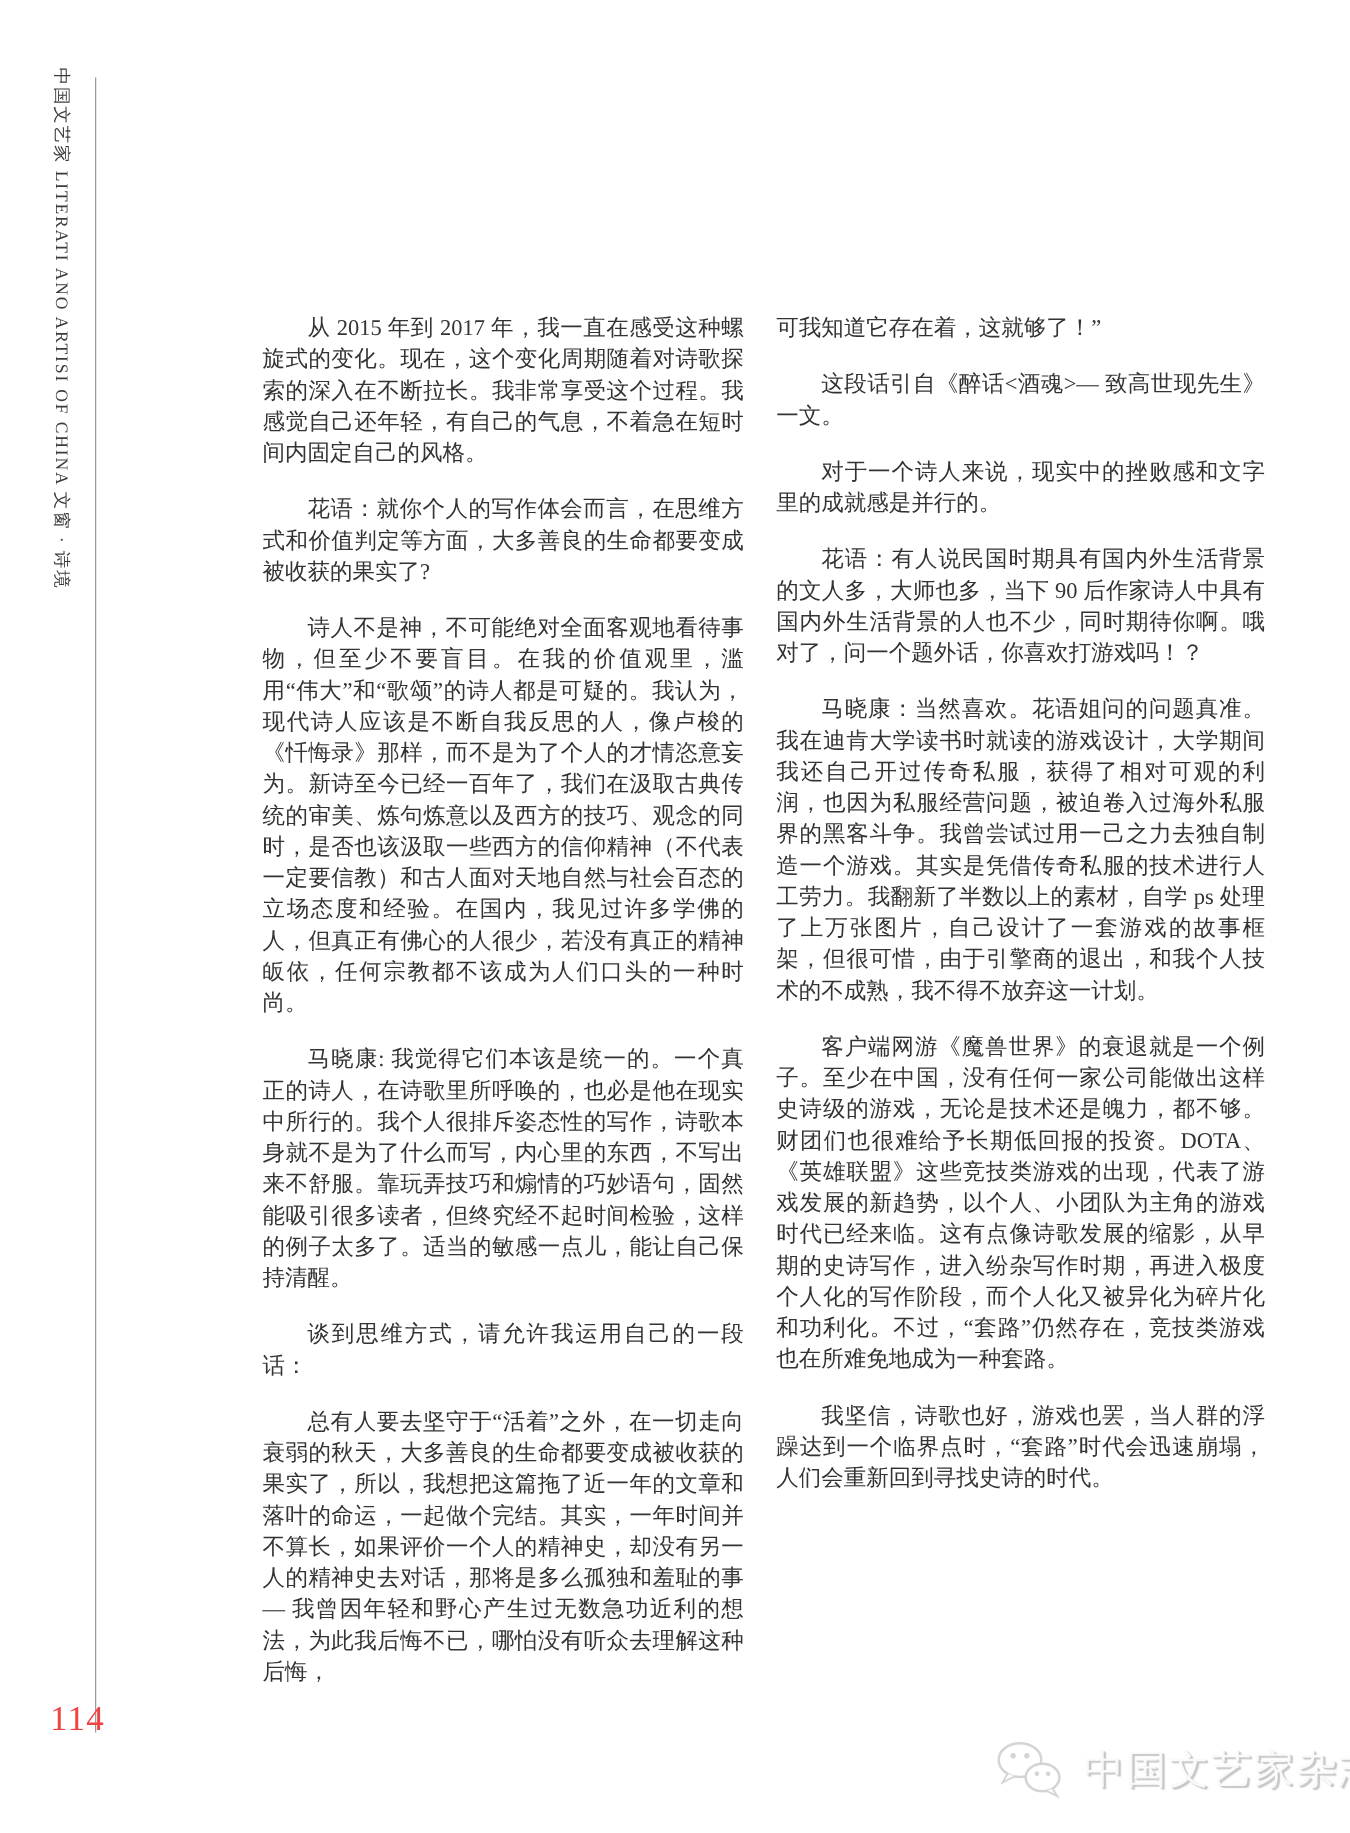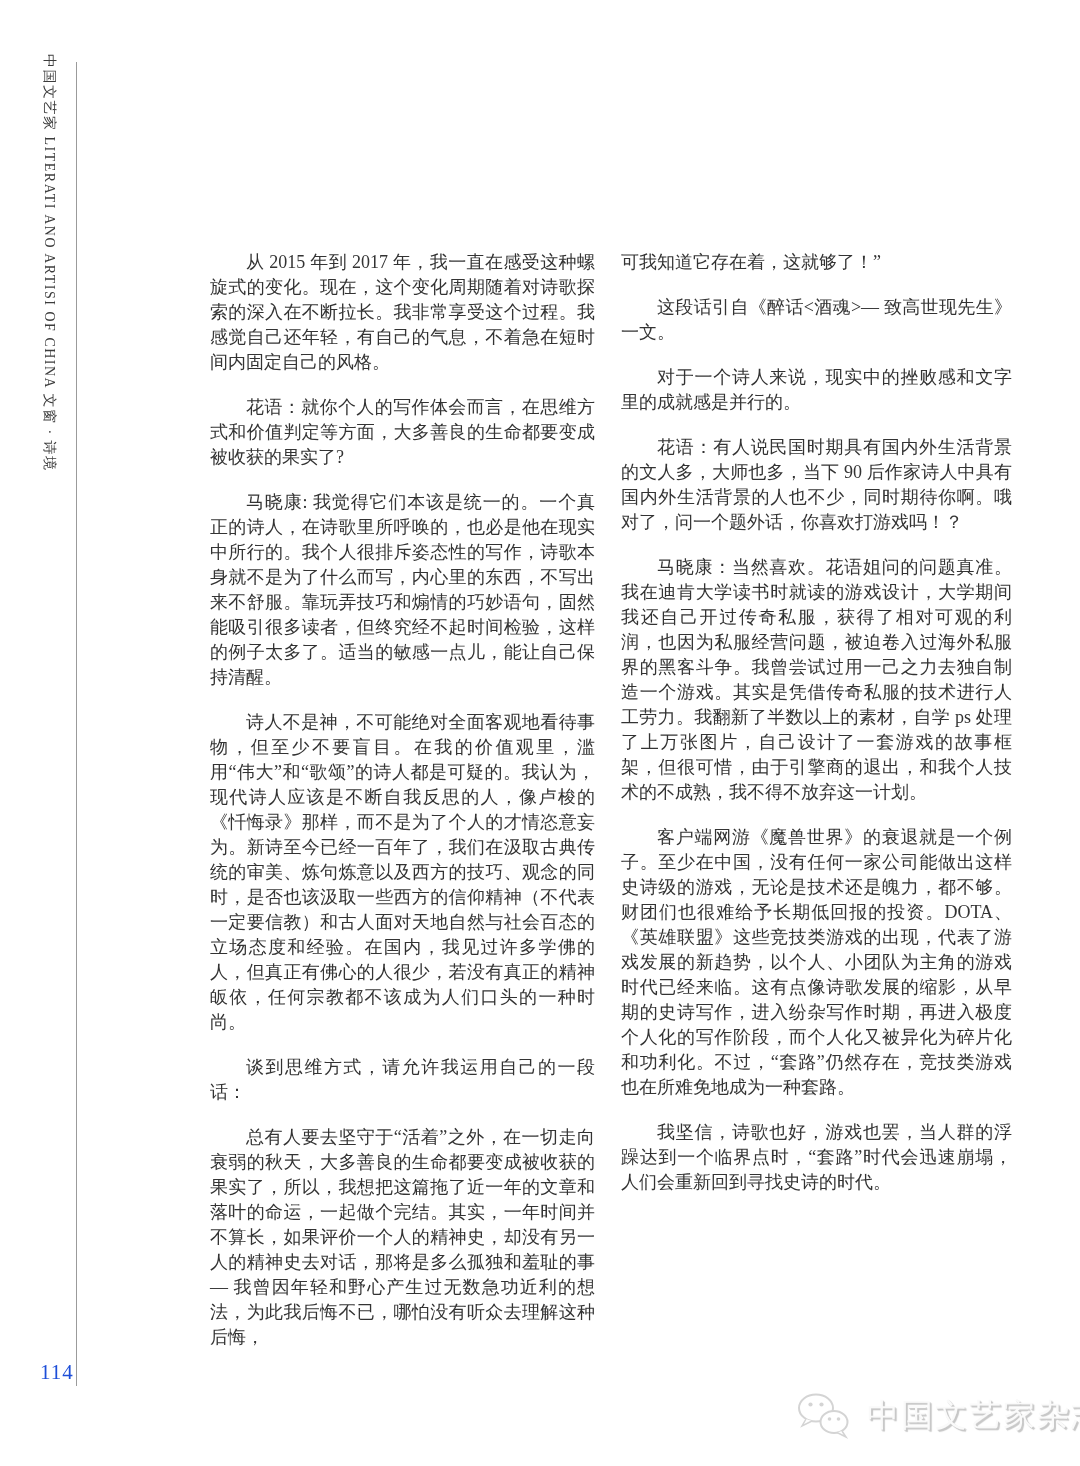--- a/index.html
+++ b/index.html
@@ -13,21 +13,21 @@
     position:absolute;left:40px;top:54px;height:420px;
     writing-mode:vertical-rl;text-orientation:sideways;
     font-size:14px;letter-spacing:1.5px;color:#3c3c3c;white-space:nowrap;
   }
   .spine-rule{
     position:absolute;left:76px;top:62px;width:1px;height:1324px;
     background:#9b9b9b;
   }
   .page-number{
     position:absolute;left:40px;top:1360px;
-    font-size:21px;color:#1d4ed8;letter-spacing:1px;
+    font-size:28px;color:#ef4444;letter-spacing:1px;
   }
   .columns{
     position:absolute;left:210px;top:250px;width:802px;
     display:flex;gap:26px;
   }
   .col{width:390px;}
   .col.right{width:396px;}
   .para{
     margin:0 0 20px 0;
     font-size:18px;line-height:25px;
@@ -50,22 +50,22 @@
 </head>
 <body>
 
 <div class="spine-title">中国文艺家 LITERATI ANO ARTISI OF CHINA 文窗 · 诗境</div>
 <div class="spine-rule"></div>
 
 <div class="columns">
   <div class="col left">
       <p class="para">从 2015 年到 2017 年，我一直在感受这种螺旋式的变化。现在，这个变化周期随着对诗歌探索的深入在不断拉长。我非常享受这个过程。我感觉自己还年轻，有自己的气息，不着急在短时间内固定自己的风格。</p>
       <p class="para">花语：就你个人的写作体会而言，在思维方式和价值判定等方面，大多善良的生命都要变成被收获的果实了?</p>
+      <p class="para">诗人不是神，不可能绝对全面客观地看待事物，但至少不要盲目。在我的价值观里，滥用“伟大”和“歌颂”的诗人都是可疑的。我认为，现代诗人应该是不断自我反思的人，像卢梭的《忏悔录》那样，而不是为了个人的才情恣意妄为。新诗至今已经一百年了，我们在汲取古典传统的审美、炼句炼意以及西方的技巧、观念的同时，是否也该汲取一些西方的信仰精神（不代表一定要信教）和古人面对天地自然与社会百态的立场态度和经验。在国内，我见过许多学佛的人，但真正有佛心的人很少，若没有真正的精神皈依，任何宗教都不该成为人们口头的一种时尚。</p>
       <p class="para">马晓康: 我觉得它们本该是统一的。一个真正的诗人，在诗歌里所呼唤的，也必是他在现实中所行的。我个人很排斥姿态性的写作，诗歌本身就不是为了什么而写，内心里的东西，不写出来不舒服。靠玩弄技巧和煽情的巧妙语句，固然能吸引很多读者，但终究经不起时间检验，这样的例子太多了。适当的敏感一点儿，能让自己保持清醒。</p>
-      <p class="para">诗人不是神，不可能绝对全面客观地看待事物，但至少不要盲目。在我的价值观里，滥用“伟大”和“歌颂”的诗人都是可疑的。我认为，现代诗人应该是不断自我反思的人，像卢梭的《忏悔录》那样，而不是为了个人的才情恣意妄为。新诗至今已经一百年了，我们在汲取古典传统的审美、炼句炼意以及西方的技巧、观念的同时，是否也该汲取一些西方的信仰精神（不代表一定要信教）和古人面对天地自然与社会百态的立场态度和经验。在国内，我见过许多学佛的人，但真正有佛心的人很少，若没有真正的精神皈依，任何宗教都不该成为人们口头的一种时尚。</p>
       <p class="para">谈到思维方式，请允许我运用自己的一段话：</p>
       <p class="para">总有人要去坚守于“活着”之外，在一切走向衰弱的秋天，大多善良的生命都要变成被收获的果实了，所以，我想把这篇拖了近一年的文章和落叶的命运，一起做个完结。其实，一年时间并不算长，如果评价一个人的精神史，却没有另一人的精神史去对话，那将是多么孤独和羞耻的事— 我曾因年轻和野心产生过无数急功近利的想法，为此我后悔不已，哪怕没有听众去理解这种后悔，</p>
     </div>
   <div class="col right">
       <p class="para no-indent">可我知道它存在着，这就够了！”</p>
       <p class="para">这段话引自《醉话&lt;酒魂&gt;— 致高世现先生》一文。</p>
       <p class="para">对于一个诗人来说，现实中的挫败感和文字里的成就感是并行的。</p>
       <p class="para">花语：有人说民国时期具有国内外生活背景的文人多，大师也多，当下 90 后作家诗人中具有国内外生活背景的人也不少，同时期待你啊。哦对了，问一个题外话，你喜欢打游戏吗！？</p>
       <p class="para">马晓康：当然喜欢。花语姐问的问题真准。我在迪肯大学读书时就读的游戏设计，大学期间我还自己开过传奇私服，获得了相对可观的利润，也因为私服经营问题，被迫卷入过海外私服界的黑客斗争。我曾尝试过用一己之力去独自制造一个游戏。其实是凭借传奇私服的技术进行人工劳力。我翻新了半数以上的素材，自学 ps 处理了上万张图片，自己设计了一套游戏的故事框架，但很可惜，由于引擎商的退出，和我个人技术的不成熟，我不得不放弃这一计划。</p>
       <p class="para">客户端网游《魔兽世界》的衰退就是一个例子。至少在中国，没有任何一家公司能做出这样史诗级的游戏，无论是技术还是魄力，都不够。财团们也很难给予长期低回报的投资。DOTA、《英雄联盟》这些竞技类游戏的出现，代表了游戏发展的新趋势，以个人、小团队为主角的游戏时代已经来临。这有点像诗歌发展的缩影，从早期的史诗写作，进入纷杂写作时期，再进入极度个人化的写作阶段，而个人化又被异化为碎片化和功利化。不过，“套路”仍然存在，竞技类游戏也在所难免地成为一种套路。</p>

